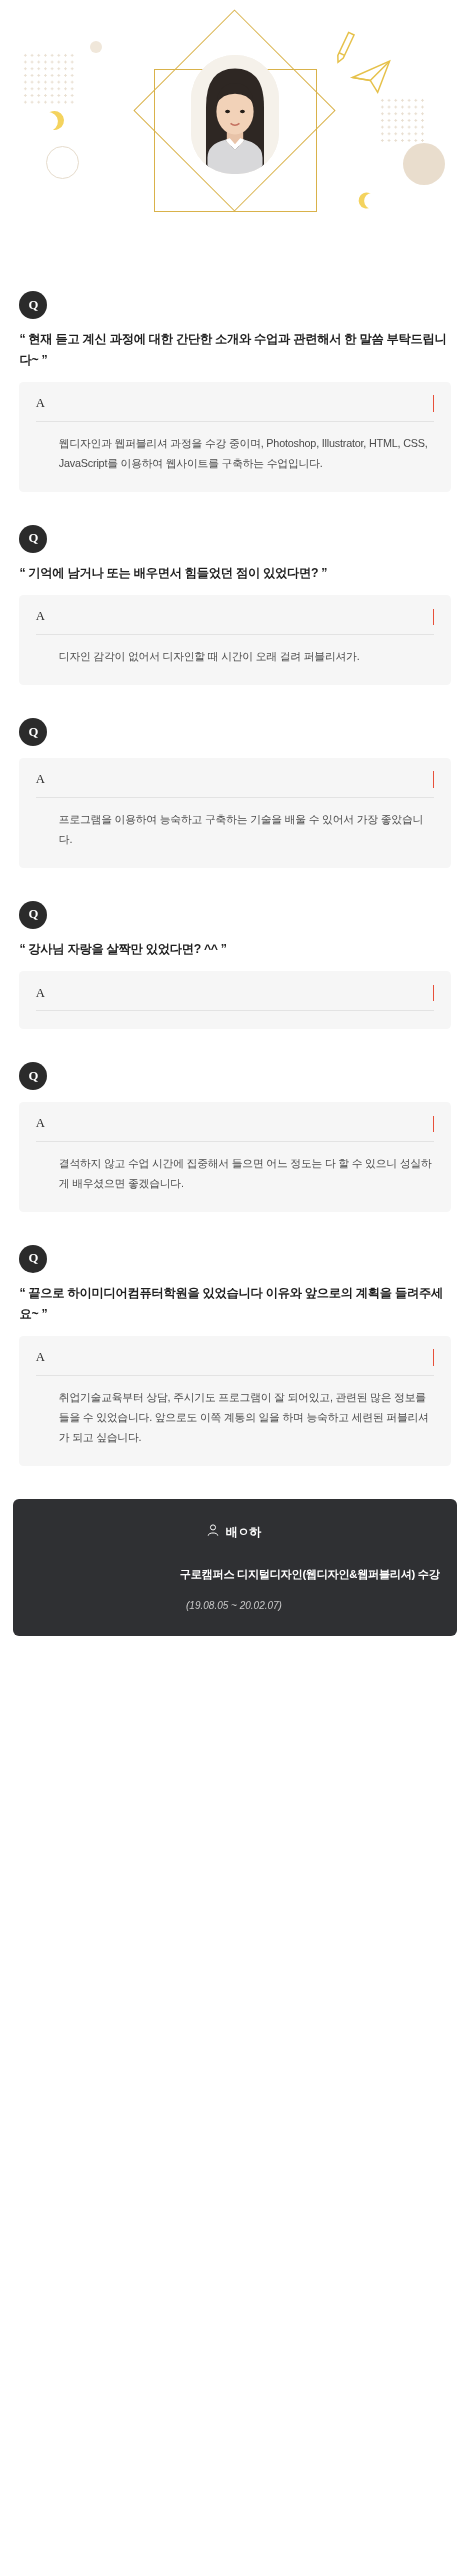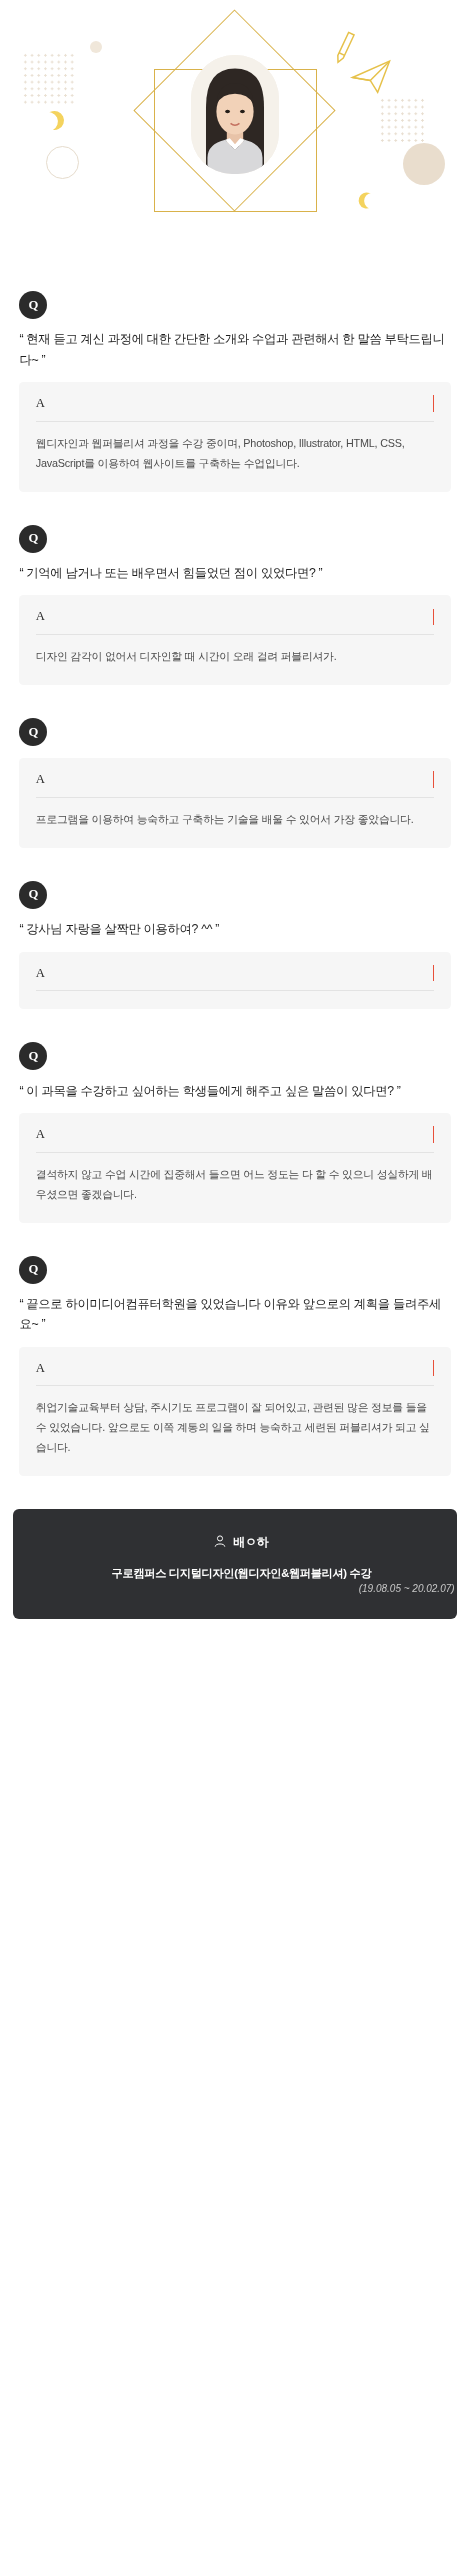--- a/index.html
+++ b/index.html
@@ -97,21 +97,21 @@
   .badge {
     width: 28px; height: 28px; border-radius: 50%;
     background: #2b2b2b; color: #fff;
     font-size: 12.7px; font-weight: bold;
     display: flex; align-items: center; justify-content: center;
     font-family: "Liberation Serif", serif;
   }
   .question-text {
     margin-top: 10.4px;
     font-size: 12.3px;
-    font-weight: normal;
+    font-weight: bold;
     line-height: 1.65;
     color: #1f1f1f;
     letter-spacing: -0.3px;
   }
   .answer-card {
     margin-top: 12px;
     background: #f6f6f6;
     border-radius: 4.5px;
     padding: 13.4px 16.4px 18px 16.4px;
     position: relative;
@@ -128,48 +128,49 @@
   }
   .answer-bar {
     width: 1.5px; height: 16.4px; background: #e8503a;
   }
   .answer-text {
     margin-top: 12px;
     font-size: 10.8px;
     line-height: 1.85;
     color: #4a4a4a;
     letter-spacing: -0.2px;
+    margin-left: 23px;
   }
 
   
   .footer {
     margin: 12px 13.4px 16.4px 13.4px;
     background: #2f3033;
     border-radius: 6px;
-    padding: 25px 2px 25px 15px;
+    padding: 25px 17px 25px 15px;
     text-align: center;
     color: #ffffff;
   }
   .footer-name-row {
     display: flex; align-items: center; justify-content: center; gap: 6.7px;
     font-size: 12px; font-weight: bold;
     letter-spacing: -0.2px;
   }
   .footer-course {
-    margin-top: 15px;
+    margin-top: 26px;
     font-size: 11.2px;
     font-weight: bold;
     letter-spacing: -0.3px;
+    text-align: right;
   }
   .footer-period {
-    margin-top: 2px;
+    margin-top: 18px;
     font-size: 10px;
     color: #c9c9c9;
     font-style: italic;
-    text-align: right;
   }
   .person-icon { display: inline-block; }
 </style>
 </head>
 <body>
 
 <div class="page">
 
   <div class="hero">
     <div class="deco deco-dotgrid-left"></div>
@@ -254,32 +255,31 @@
         <div class="answer-head">
           <span class="answer-a">A</span>
           <span class="answer-bar"></span>
         </div>
         <div class="answer-text">프로그램을 이용하여 능숙하고 구축하는 기술을 배울 수 있어서 가장 좋았습니다.</div>
       </div>
     </div>
 
     <div class="qa-block">
       <div class="badge">Q</div>
-      <div class="question-text">“ 강사님 자랑을 살짝만 이용하여? ^^ ”</div>
-      <div class="answer-card">
-        <div class="answer-head">
-          <span class="answer-a">A</span>
-          <span class="answer-bar"></span>
-        </div>
-      </div>
-    </div>
-
-    <div class="qa-block">
-      <div class="badge">Q</div>
-      <div class="question-text">“ 이 과목을 수강하고 싶어하는 학생들에게 해주고 싶은 말씀이 있다면? ”</div>
+      <div class="question-text">“ 강사님 자랑을 살짝만 있었다면? ^^ ”</div>
+      <div class="answer-card">
+        <div class="answer-head">
+          <span class="answer-a">A</span>
+          <span class="answer-bar"></span>
+        </div>
+      </div>
+    </div>
+
+    <div class="qa-block">
+      <div class="badge">Q</div>
       <div class="answer-card">
         <div class="answer-head">
           <span class="answer-a">A</span>
           <span class="answer-bar"></span>
         </div>
         <div class="answer-text">결석하지 않고 수업 시간에 집중해서 들으면 어느 정도는 다 할 수 있으니 성실하게 배우셨으면 좋겠습니다.</div>
       </div>
     </div>
 
     <div class="qa-block">

